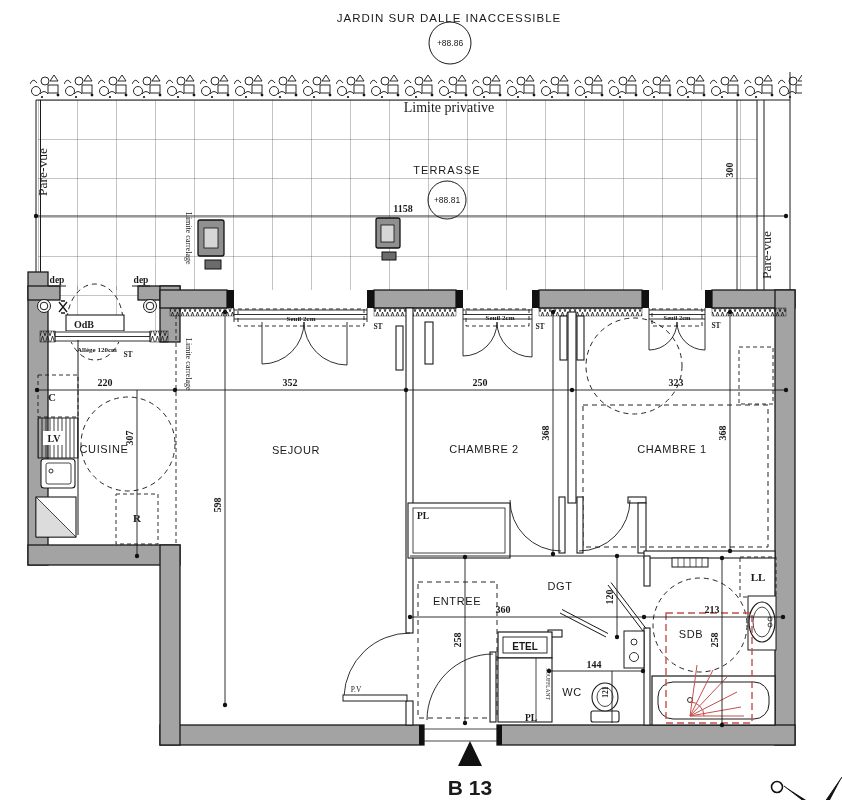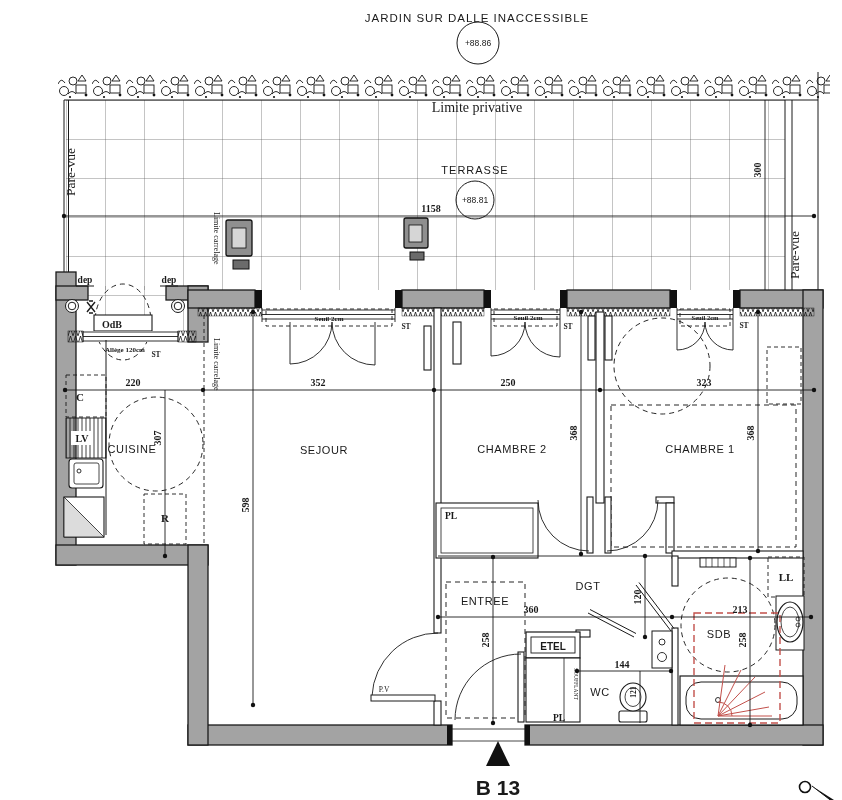--- a/index.html
+++ b/index.html
@@ -1,16 +1,16 @@
 <!DOCTYPE html>
 <html><head>
 <meta charset="utf-8">
 <style>
   html,body{margin:0;padding:0;background:#ffffff;}
-  .stage{width:708px;height:800px;position:relative;background:#fff;margin-left:28px;}
+  .stage{width:708px;height:800px;position:relative;background:#fff;}
   svg{display:block;}
   text{font-family:"Liberation Serif",serif;fill:#1a1a1a;}
   .sans{font-family:"Liberation Sans",sans-serif;}
   .dim{font-weight:bold;font-size:10px;}
   .dim-sm{font-weight:bold;font-size:7.5px;}
   .room{font-family:"Liberation Sans",sans-serif;font-size:11px;letter-spacing:0.6px;}
   .tiny{font-weight:bold;font-size:7px;}
   .mid{text-anchor:middle;}
   .wall{fill:#a3a3a3;stroke:#1a1a1a;stroke-width:1.3;}
   .cap{fill:#111;stroke:none;}

